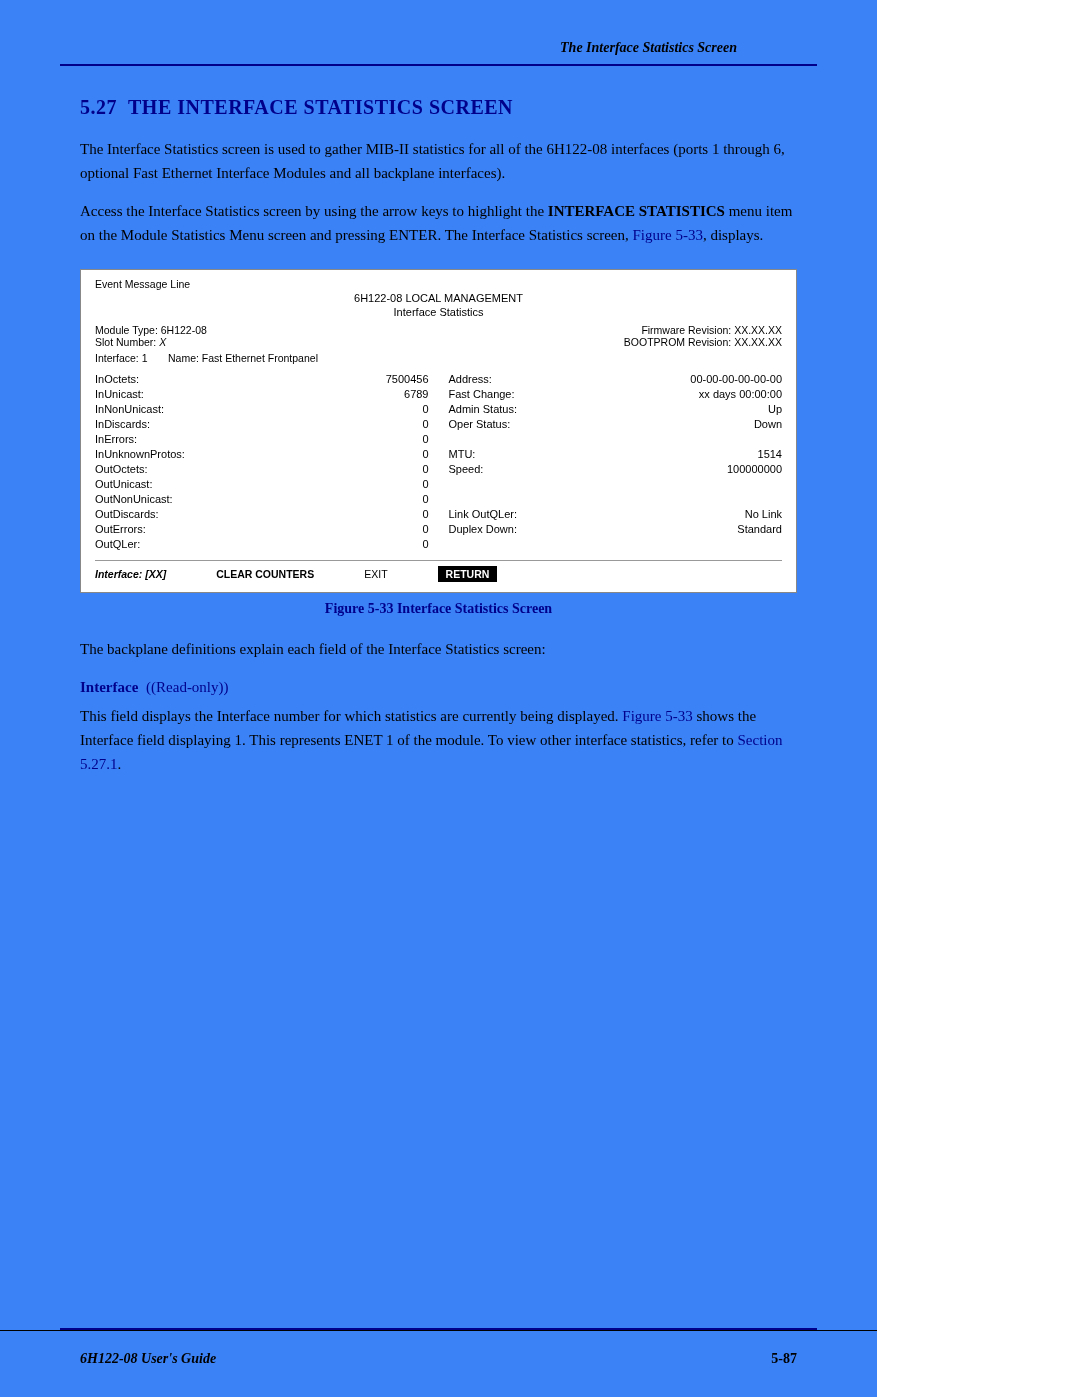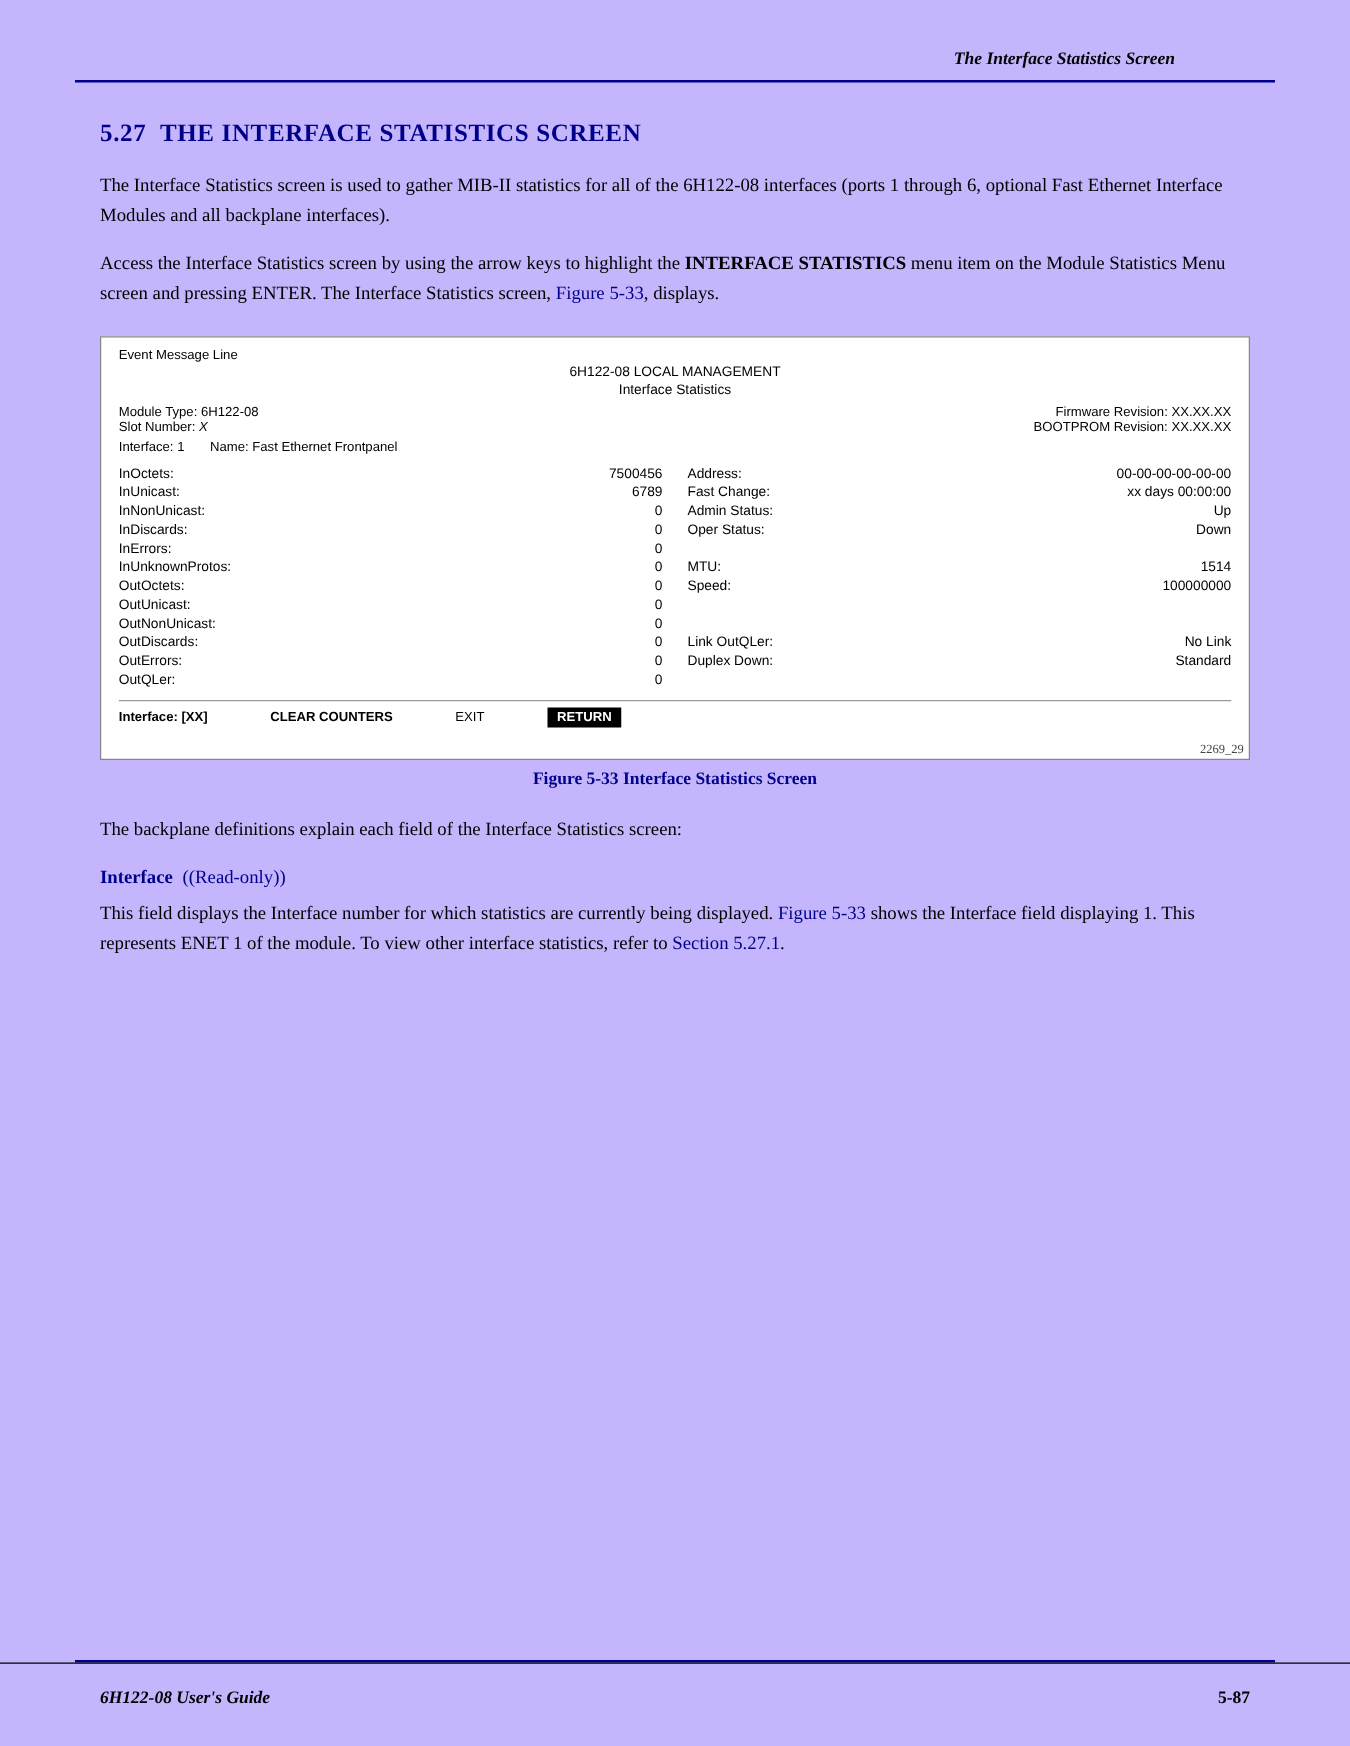--- a/index.html
+++ b/index.html
@@ -7,23 +7,23 @@
       font-family: Times New Roman, serif;
       font-size: 15px;
       background: #fff;
       color: #000;
       width: 1080px;
       min-height: 1397px;
       padding: 0;
     }
 
     .page-container {
-      width: 1080px;
+      width: 877px;
       min-height: 1397px;
-      background: #c4b5fd;
+      background: #3b82f6;
       display: flex;
       flex-direction: column;
     }
 
     
     .page-header {
       display: flex;
       justify-content: flex-end;
       padding: 40px 80px 8px 80px;
       border-bottom: 2px solid #00008B;
@@ -148,20 +148,21 @@
       margin-top: 8px;
       padding-top: 5px;
       border-top: 1px solid #999;
       font-size: 10.5px;
       gap: 20px;
     }
 
     .fig-footer-interface {
       font-weight: bold;
       margin-right: 30px;
+      font-style: italic;
     }
 
     .fig-footer-clear {
       font-weight: bold;
       margin-right: 30px;
     }
 
     .fig-footer-exit {
       margin-right: 30px;
     }
@@ -387,21 +388,20 @@
         </div>
 
         <div class="fig-footer">
           <span class="fig-footer-interface">Interface:  [XX]</span>
           <span class="fig-footer-clear">CLEAR COUNTERS</span>
           <span class="fig-footer-exit">EXIT</span>
           <span class="fig-footer-return">RETURN</span>
         </div>
 
       </div>
-      <div class="fig-caption-row">2269_29</div>
     </div>
 
     <div class="figure-caption">
       <span class="figure-caption-text">Figure 5-33    Interface Statistics Screen</span>
     </div>
 
     <p class="body-text">The backplane definitions explain each field of the Interface Statistics screen:</p>
 
     <div class="field-heading">
       <span class="field-name">Interface</span>

